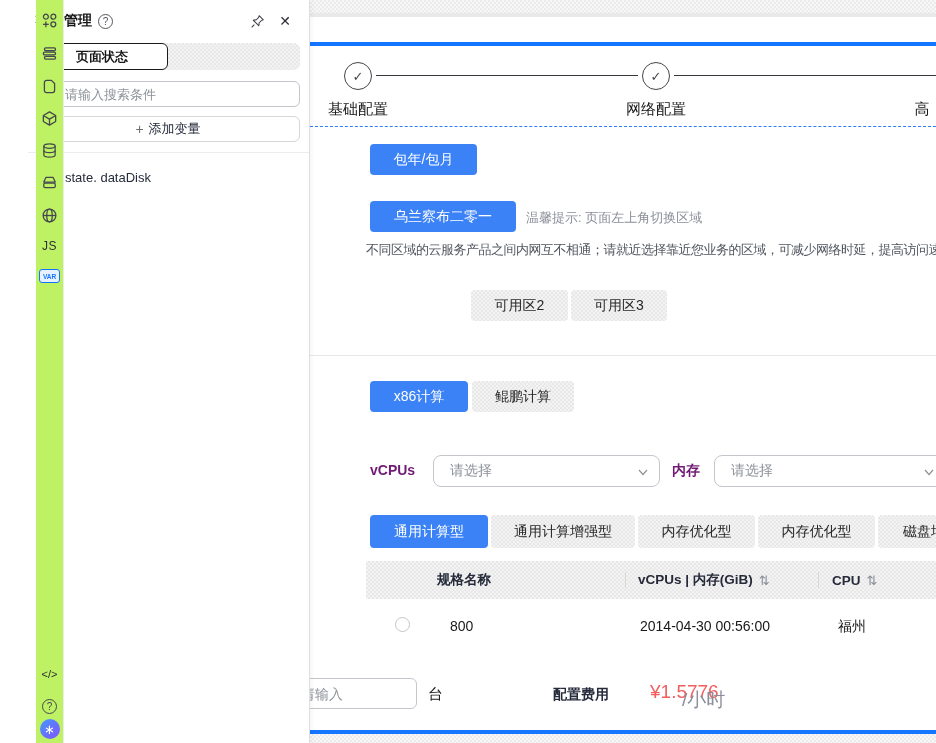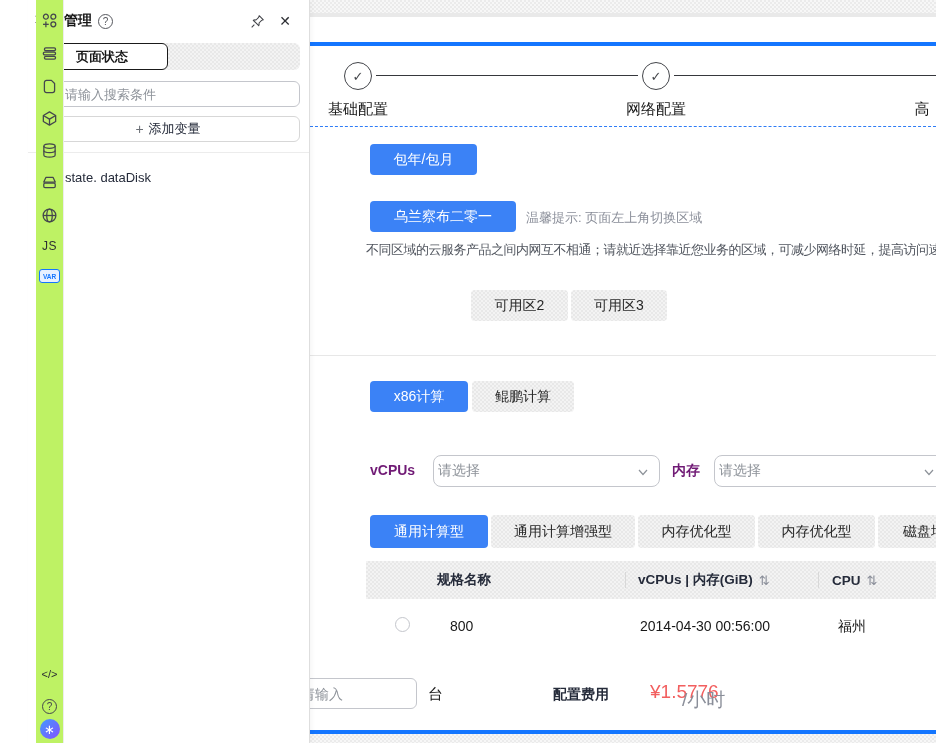--- a/index.html
+++ b/index.html
@@ -94,21 +94,21 @@
   .btn { position:absolute; height:31px; border-radius:4px; font-size:14px; cursor:pointer;
          display:flex; align-items:center; justify-content:center; }
   .btn-blue { background:#3b82f6; color:#fff; }
   .btn-gray { color:#262626; }
   .hint { position:absolute; font-size:13px; color:#8a8e99; }
   .note { position:absolute; font-size:13px; letter-spacing:-0.5px; white-space:nowrap;
           color:#51565f; }
   .h-divider { position:absolute; left:0; right:0; height:1px; background:#e7e7e7; }
   .field-label { position:absolute; font-size:14px; font-weight:600; color:#701a75; }
   .select { position:absolute; height:32px; border:1px solid #c4c6cc; border-radius:8px;
-            background:#fff; display:flex; align-items:center; padding:0 28px 0 4px;
+            background:#fff; display:flex; align-items:center; padding:0 28px 0 16px;
             font-size:14px; color:#8d9299; cursor:pointer; }
   .select svg { position:absolute; right:10px; top:10px; }
   .thead { position:absolute; height:38px; display:flex; align-items:center;
            font-size:13.5px; font-weight:bold; color:#252b3a; }
   .th { position:absolute; display:flex; align-items:center; gap:6px; }
   .th-div { position:absolute; top:11px; width:1px; height:16px; background:#d8d8d8; }
   .sort-ic { font-size:13px; color:#8a8e99; font-weight:normal; cursor:pointer; }
   .radio { position:absolute; width:15px; height:15px; border:1px solid #c4c6cc;
            border-radius:50%; background:#fff; cursor:pointer; }
   .cell { position:absolute; font-size:14px; color:#181818; }

